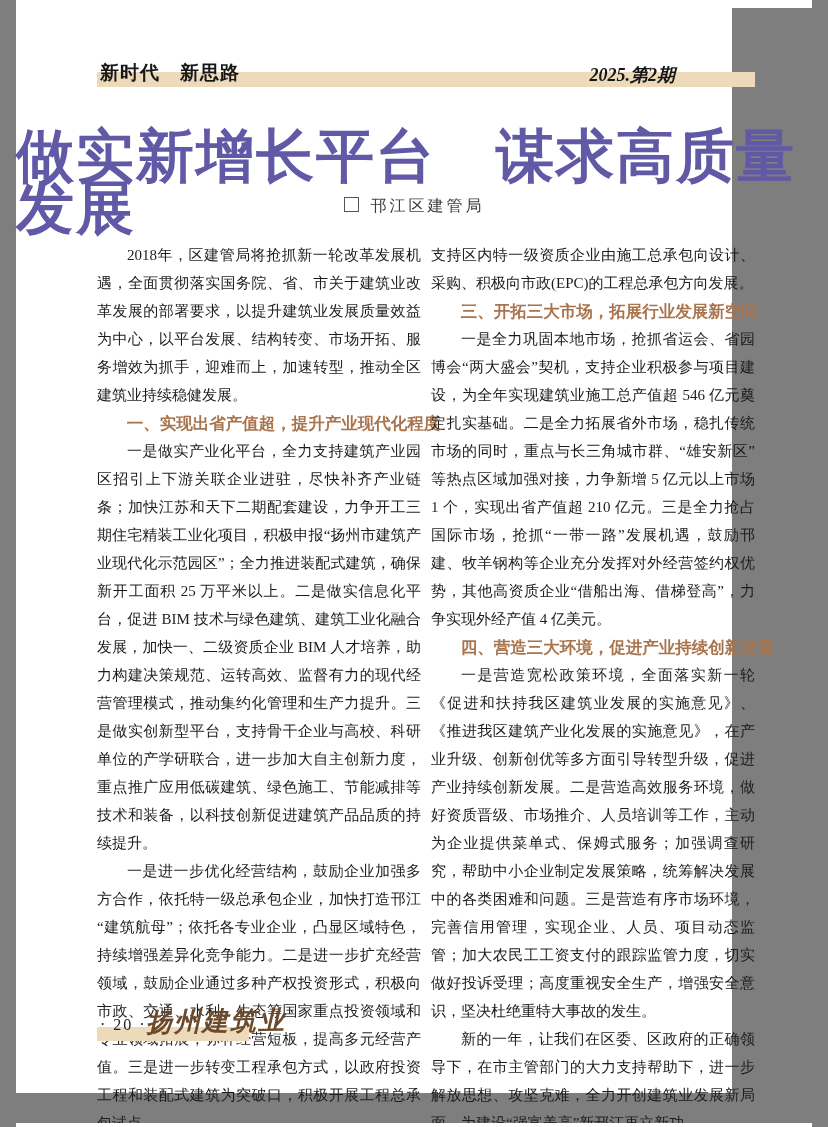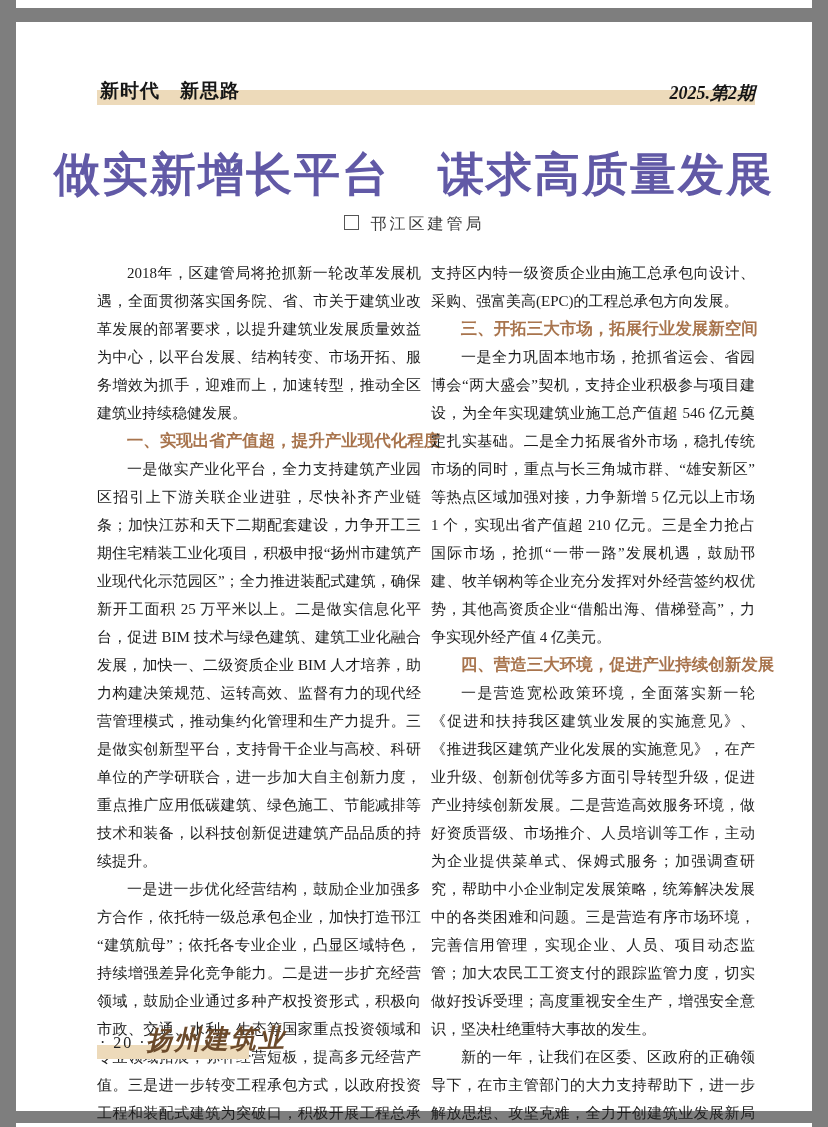--- a/index.html
+++ b/index.html
@@ -12,22 +12,22 @@
   }
   .page-sliver-top {
     position: absolute; left: 16px; top: 0;
     width: 796px; height: 8px; background: #ffffff;
   }
   .page-sliver-bottom {
     position: absolute; left: 16px; top: 1123px;
     width: 796px; height: 4px; background: #ffffff;
   }
   .page {
-    position: absolute; left: 16px; top: 22px;
-    width: 796px; height: 1089px;
+    position: absolute; left: 16px; top: 4px;
+    width: 716px; height: 1089px;
     background: #ffffff;
   }
   
   .header-band {
     position: absolute; left: 81px; top: 68px;
     width: 658px; height: 15px;
     background: #eddaba;
   }
   .header-left {
     position: absolute; left: 84px; top: 58px;
@@ -37,22 +37,22 @@
   }
   .header-right {
     position: absolute; right: 57px; top: 61px;
     font-family: "Liberation Serif", serif;
     font-style: italic; font-weight: bold;
     font-size: 18px; color: #161616; line-height: 20px;
   }
   
   .article-title {
     position: absolute; left: 0; top: 127px; width: 796px;
-    text-align: center;
-    font-size: 46px; font-weight: bold;
+    text-align: left;
+    font-size: 58px; font-weight: bold;
     color: #6159a6; letter-spacing: 2px;
     line-height: 52px;
   }
   .byline {
     position: absolute; left: 0; top: 192px; width: 796px;
     text-align: center;
     font-size: 16px; color: #3c3c3c; letter-spacing: 3px;
   }
   .byline .box {
     display: inline-block;
@@ -70,21 +70,21 @@
   .col { width: 324px; }
   .col p {
     margin: 0;
     font-size: 15px; line-height: 28px;
     text-align: justify;
     color: #1c1c1c;
   }
   .col p.indent { text-indent: 2em; }
   .col h3 {
     margin: 0;
-    font-family: Liberation Serif, serif;
+    font-family: Liberation Sans, sans-serif;
     font-size: 16.5px; font-weight: bold;
     line-height: 28px;
     color: #a8744d;
     text-indent: 1.8em;
     white-space: nowrap;
   }
   
   .footer-band {
     position: absolute; left: 81px; top: 1023px;
     width: 152px; height: 14px;
@@ -119,21 +119,21 @@
   </div>
 
   <div class="columns">
     <div class="col">
       <p class="indent">2018年，区建管局将抢抓新一轮改革发展机遇，全面贯彻落实国务院、省、市关于建筑业改革发展的部署要求，以提升建筑业发展质量效益为中心，以平台发展、结构转变、市场开拓、服务增效为抓手，迎难而上，加速转型，推动全区建筑业持续稳健发展。</p>
       <h3>一、实现出省产值超，提升产业现代化程度</h3>
       <p class="indent">一是做实产业化平台，全力支持建筑产业园区招引上下游关联企业进驻，尽快补齐产业链条；加快江苏和天下二期配套建设，力争开工三期住宅精装工业化项目，积极申报“扬州市建筑产业现代化示范园区”；全力推进装配式建筑，确保新开工面积 25 万平米以上。二是做实信息化平台，促进 BIM 技术与绿色建筑、建筑工业化融合发展，加快一、二级资质企业 BIM 人才培养，助力构建决策规范、运转高效、监督有力的现代经营管理模式，推动集约化管理和生产力提升。三是做实创新型平台，支持骨干企业与高校、科研单位的产学研联合，进一步加大自主创新力度，重点推广应用低碳建筑、绿色施工、节能减排等技术和装备，以科技创新促进建筑产品品质的持续提升。</p>
       <p class="indent">一是进一步优化经营结构，鼓励企业加强多方合作，依托特一级总承包企业，加快打造邗江“建筑航母”；依托各专业企业，凸显区域特色，持续增强差异化竞争能力。二是进一步扩充经营领域，鼓励企业通过多种产权投资形式，积极向市政、交通、水利、生态等国家重点投资领域和专业领域拓展，弥补经营短板，提高多元经营产值。三是进一步转变工程承包方式，以政府投资工程和装配式建筑为突破口，积极开展工程总承包试点，</p>
     </div>
     <div class="col">
-      <p>支持区内特一级资质企业由施工总承包向设计、采购、强富美高(EPC)的工程总承包方向发展。</p>
+      <p>支持区内特一级资质企业由施工总承包向设计、采购、积极向市政(EPC)的工程总承包方向发展。</p>
       <h3>三、开拓三大市场，拓展行业发展新空间</h3>
       <p class="indent">一是全力巩固本地市场，抢抓省运会、省园博会“两大盛会”契机，支持企业积极参与项目建设，为全年实现建筑业施工总产值超 546 亿元奠定扎实基础。二是全力拓展省外市场，稳扎传统市场的同时，重点与长三角城市群、“雄安新区”等热点区域加强对接，力争新增 5 亿元以上市场 1 个，实现出省产值超 210 亿元。三是全力抢占国际市场，抢抓“一带一路”发展机遇，鼓励邗建、牧羊钢构等企业充分发挥对外经营签约权优势，其他高资质企业“借船出海、借梯登高”，力争实现外经产值 4 亿美元。</p>
       <h3>四、营造三大环境，促进产业持续创新发展</h3>
       <p class="indent">一是营造宽松政策环境，全面落实新一轮《促进和扶持我区建筑业发展的实施意见》、《推进我区建筑产业化发展的实施意见》，在产业升级、创新创优等多方面引导转型升级，促进产业持续创新发展。二是营造高效服务环境，做好资质晋级、市场推介、人员培训等工作，主动为企业提供菜单式、保姆式服务；加强调查研究，帮助中小企业制定发展策略，统筹解决发展中的各类困难和问题。三是营造有序市场环境，完善信用管理，实现企业、人员、项目动态监管；加大农民工工资支付的跟踪监管力度，切实做好投诉受理；高度重视安全生产，增强安全意识，坚决杜绝重特大事故的发生。</p>
       <p class="indent">新的一年，让我们在区委、区政府的正确领导下，在市主管部门的大力支持帮助下，进一步解放思想、攻坚克难，全力开创建筑业发展新局面，为建设“强富美高”新邗江再立新功。</p>
     </div>
   </div>
 
   <div class="footer-band"></div>
   <div class="footer-page-number">· 20 ·</div>

